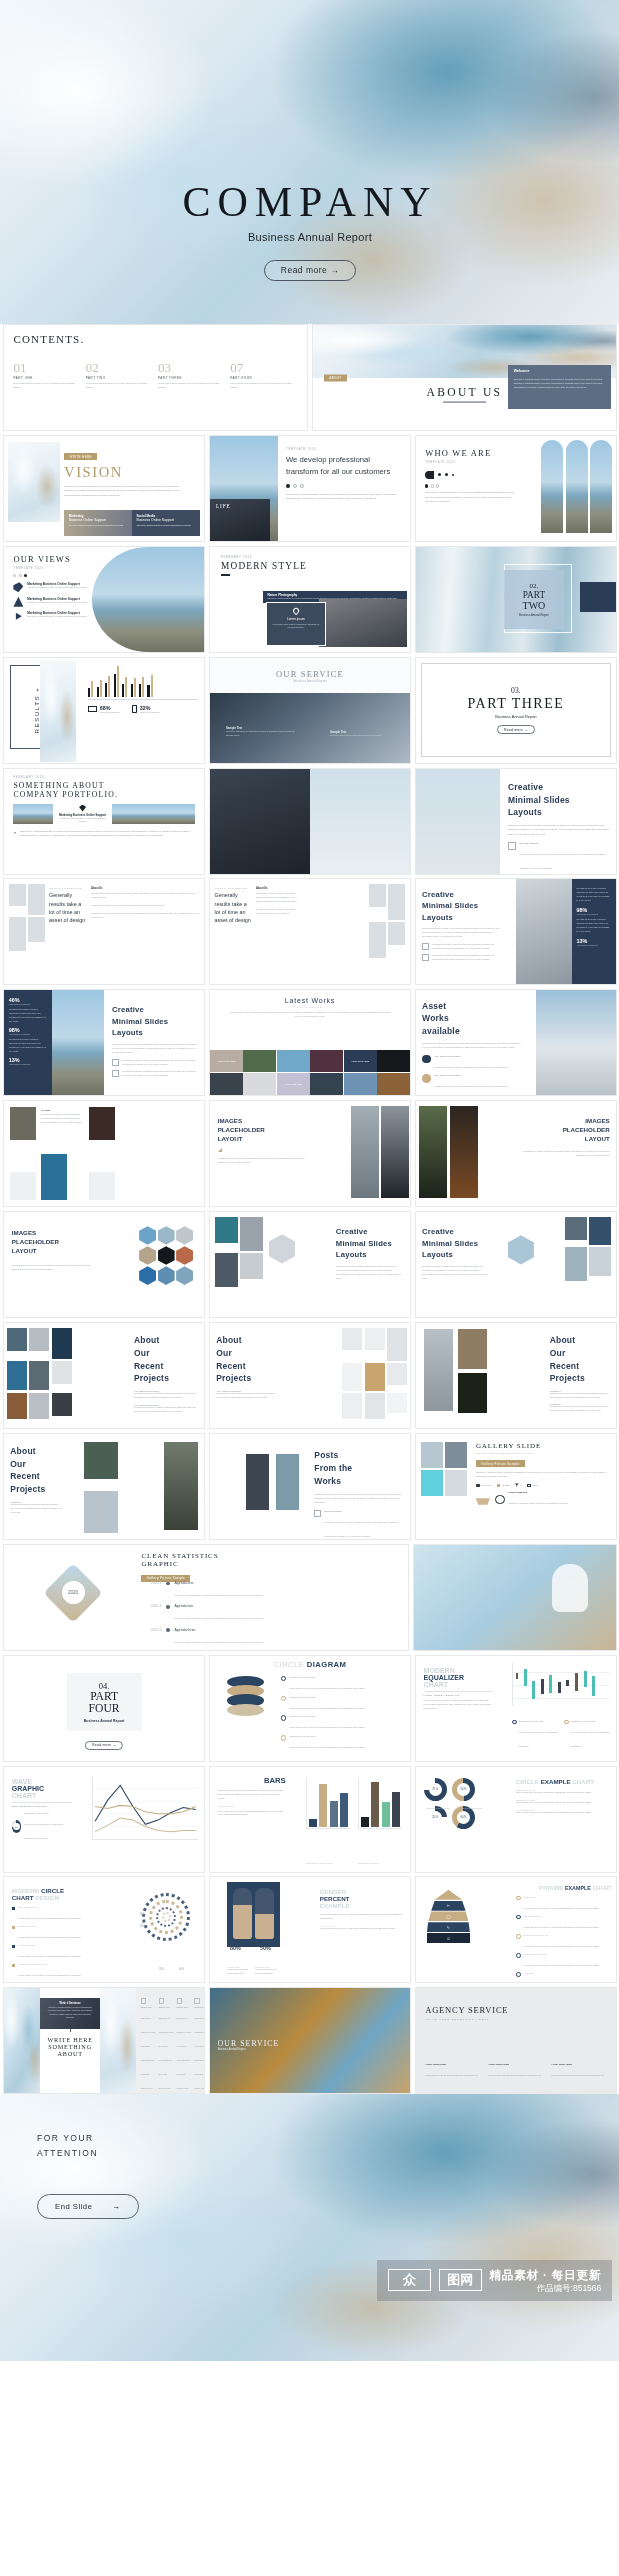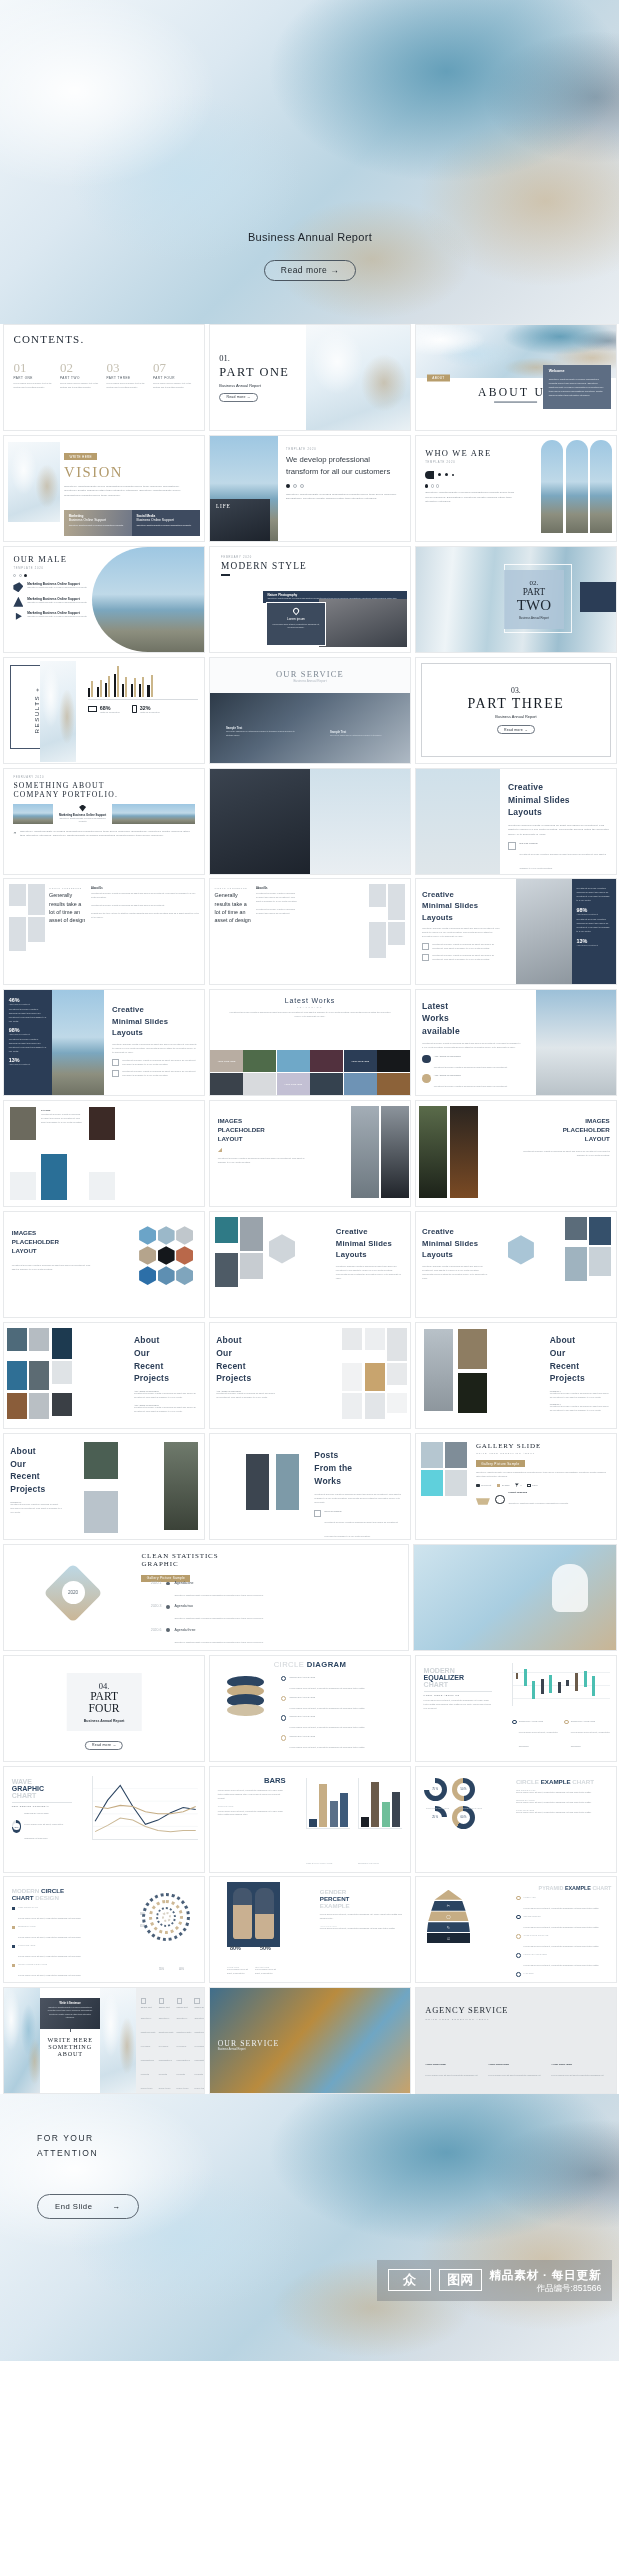--- a/index.html
+++ b/index.html
@@ -79,20 +79,21 @@
   #wm{position:absolute;right:7.7px;bottom:60px;display:flex;align-items:center;gap:7.7px;background:rgba(120,126,132,.45);padding:6.2px 11px;}
   #wm .logo{width:43px;height:22px;border:1.5px solid #fff;display:flex;align-items:center;justify-content:center;color:#fff;font-size:13px;font-weight:700;}
   #wm .wtxt{color:#fff;font-size:11.6px;font-weight:700;letter-spacing:0.8px;line-height:1.5;}
   #wm .wnum{color:#fff;font-size:8.5px;text-align:right;}
 </style>
 </head>
 <body>
 
 <section id="hero" class="marble-a">
   <div class="txt">
+    <h1>COMPANY</h1>
     <div class="sub">Business Annual Report</div>
     <div class="btn">Read more →</div>
   </div>
 </section>
 
 <div id="grid">
 
   <div class="row">
     <div class="cell r-h marble-b">
       <div class="pad">
@@ -115,29 +116,20 @@
           </div>
           <div style="flex:1">
             <div class="serif" style="font-size:13px;color:rgba(150,140,115,.55);line-height:.8">07</div>
             <div style="font-size:3.1px;letter-spacing:0.5px;color:#4c5660;margin-top:2.3px">PART FOUR</div>
             <div class="micro" style="margin-top:2.3px">Lorem ipsum dolores laundry text of the printing and typesetting industry.</div>
           </div>
         </div>
       </div>
     </div>
 
-    <div class="cell r-h">
-      <div style="position:absolute;right:0;top:0;width:52%;height:100%;" class="marble-c"></div>
-      <div class="pad" style="width:50%;display:flex;flex-direction:column;justify-content:center;">
-        <div class="serif" style="font-size:8.5px;color:#1b2430">01.</div>
-        <div class="ttl-xl" style="margin-top:1.5px;font-size:12.4px">PART ONE</div>
-        <div style="font-size:3.9px;color:#2a333d;margin-top:3.1px">Business Annual Report</div>
-        <div class="minibtn" style="margin-top:5.4px;align-self:flex-start">Read more →</div>
-      </div>
-    </div>
 
     <div class="cell r-h">
       <div style="position:absolute;left:0;top:0;width:100%;height:50%;" class="marble-a"></div>
       <div class="goldtag" style="position:absolute;left:11px;top:50%;transform:translateY(-50%)">ABOUT</div>
       <div style="position:absolute;left:50%;top:66%;transform:translate(-50%,-50%);text-align:center">
         <div class="ttl-xl" style="font-size:11.6px;letter-spacing:2.3px">ABOUT US</div>
         <div style="height:0.8px;background:#4b5a6c;width:43px;margin:3.1px auto 0"></div>
       </div>
       <div style="position:absolute;right:4.6px;top:38%;width:34%;height:42%;background:#5d6d83;padding:4.6px 5.4px;">
         <div style="font-size:3.6px;color:#fff;font-weight:700">Welcome</div>
@@ -206,21 +198,21 @@
         <div style="width:22px;border-radius:11px 11px 0 0;" class="sea"></div>
         <div style="width:22px;border-radius:11px 11px 0 0;" class="sea"></div>
       </div>
     </div>
   </div>
 
   <div class="row">
     <div class="cell r-h">
       <div style="position:absolute;right:0;top:0;width:56%;height:100%;border-radius:50% 0 0 50%;" class="sea"></div>
       <div class="pad" style="width:48%">
-        <div class="ttl-l" style="font-size:8.5px">OUR MALE</div>
+        <div class="ttl-l" style="font-size:8.5px">OUR VIEWS</div>
         <div class="lbl" style="margin-top:2.3px">TEMPLATE 2020</div>
         <div style="margin-top:3.9px;display:flex;gap:2.3px;align-items:center">
           <span style="width:3.1px;height:3.1px;border-radius:50%;border:0.8px solid #b2b8be"></span>
           <span style="width:3.1px;height:3.1px;border-radius:50%;border:0.8px solid #b2b8be"></span>
           <span style="width:3.1px;height:3.1px;border-radius:50%;background:#1c232b"></span>
         </div>
         <div style="margin-top:5.4px;display:flex;gap:3.9px">
           <span style="width:10px;height:10px;background:#2b3d56;clip-path:polygon(0 30%,60% 0,100% 40%,50% 100%,0 70%)"></span>
           <span>
             <span style="display:block;font-size:3.1px;font-weight:700;color:#1e2833">Marketing Business Online Support</span>
@@ -261,21 +253,21 @@
         <div style="font-size:1.9px;color:#cfd6de;line-height:1.8;text-align:center;margin-top:1.5px">Lorem ipsum dolor sit amet, consectetuer adipiscing elit, sed diam nonummy.</div>
       </div>
     </div>
 
     <div class="cell r-h">
       <div style="position:absolute;inset:0;background:linear-gradient(95deg,#cbdbe4 0%,#eef4f7 18%,#b8d2de 38%,#dfe9ee 55%,#9dbfd0 72%,#e8eff3 100%)"></div>
       <div style="position:absolute;right:22%;top:16%;width:34%;height:66%;border:0.8px solid rgba(255,255,255,.85)"></div>
       <div style="position:absolute;right:26%;top:22%;width:30%;height:56%;background:rgba(175,197,216,.85);display:flex;flex-direction:column;align-items:center;justify-content:center;">
         <div class="serif" style="font-size:7px;color:#1d2630">02.</div>
         <div class="serif" style="font-size:9.3px;color:#1d2630;line-height:1.1">PART</div>
-        <div class="serif" style="font-size:15px;color:#1d2630;line-height:1.1">TWO</div>
+        <div class="serif" style="font-size:10px;color:#1d2630;line-height:1.1">TWO</div>
         <div style="font-size:2.8px;color:#2c353f;margin-top:2.3px">Business Annual Report</div>
       </div>
       <div style="position:absolute;right:0;top:34%;width:18%;height:28%;background:#2b3d56"></div>
     </div>
   </div>
 
   <div class="row">
     <div class="cell r-h">
       <div style="position:absolute;left:6.2px;top:7.7px;width:26%;height:80%;border:0.8px solid #46556b"></div>
       <div style="position:absolute;left:18%;top:3.1px;width:18%;height:96%;" class="marble-c"></div>
@@ -518,21 +510,21 @@
           <div style="background:#d8dadd"></div>
         <div style="background:#c3c0d4;display:flex;align-items:center;justify-content:center;color:#fff;font-size:2px;text-align:center">YOUR TITLE HERE</div>
         <div style="background:#35424f"></div>
           <div style="background:#6e93b5"></div>
           <div style="background:#8c6239"></div>
       </div>
     </div>
 
     <div class="cell r-h">
       <div style="position:absolute;left:6.2px;top:9.3px;width:50%">
-        <div class="h-blue big">Latest</div>
+        <div class="h-blue big">Asset</div>
         <div class="h-blue big">Works</div>
         <div class="h-blue big">available</div>
         <div class="micro" style="margin-top:4.6px">Investment generally results in acquiring an asset and added an investment. Find asset is available to a one worth investing. Incremental sourced within the generated money in to appreciate in value.</div>
         <div style="display:flex;gap:3.1px;margin-top:4.6px">
           <span style="width:8.5px;height:8.5px;border-radius:50%;background:#2b3d56;flex:0 0 auto"></span>
           <span><span style="display:block;font-size:2.2px;color:#8a929a">ASS ADDED INVESTMENT</span>
           <span class="micro">Investment generally results in acquiring an asset and added an investment.</span></span>
         </div>
         <div style="display:flex;gap:3.1px;margin-top:3.1px">
           <span style="width:8.5px;height:8.5px;border-radius:50%;background:#c6ad84;flex:0 0 auto"></span>

